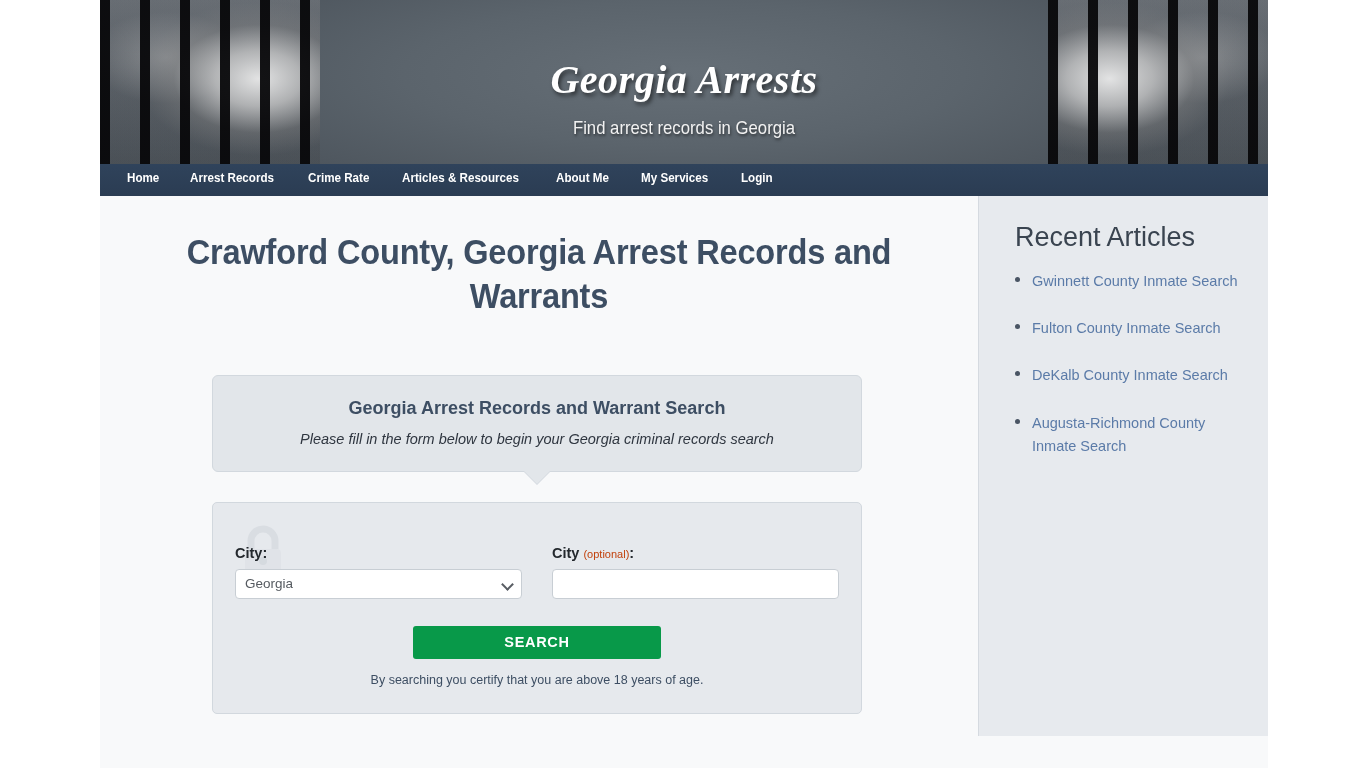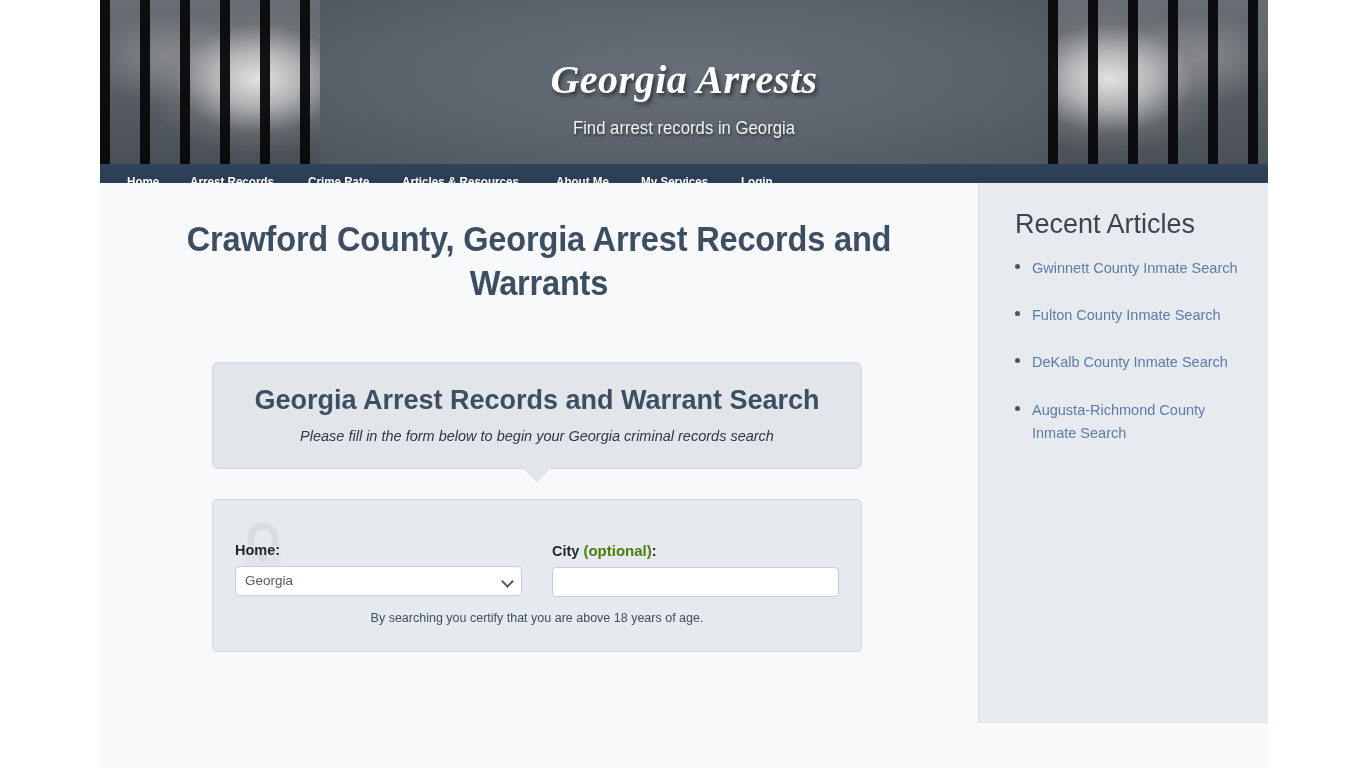--- a/index.html
+++ b/index.html
@@ -58,23 +58,23 @@
   }
   .site-tagline {
     margin: 0; padding-top: 14px;
     font-size: 19px; color: #f2f2f2; font-weight: normal;
     text-shadow: 1px 2px 3px rgba(0,0,0,0.5);
     transform: scaleX(0.88); transform-origin: center;
   }
 
   
   .navbar {
-    position: relative; height: 19px;
+    position: relative; height: 32px;
     background: linear-gradient(180deg, rgba(41,61,86,0.97) 0%, rgba(36,54,77,0.97) 100%);
-    display: flex; align-items: flex-start; padding-left: 14px;
+    display: flex; align-items: flex-end; padding-left: 14px;
   }
   .nav-item {
     color: #ffffff; font-size: 12.5px; font-weight: bold;
     padding: 0 14px; line-height: 36px; cursor: pointer;
     white-space: nowrap; transform: scaleX(0.93); transform-origin: left center;
     text-decoration: none;
   }
 
   
   .body-wrap { display: flex; align-items: stretch; min-height: 540px; }
@@ -91,21 +91,21 @@
   }
 
   
   .callout {
     position: relative; margin: 57px 0 0 0; width: 650px;
     margin-left: 112px;
     background: #e2e6ea; border: 1px solid #d2d8de; border-radius: 6px;
     padding: 22px 24px 24px;
     text-align: center;
   }
-  .callout-title { margin: 0; color: #3d4e63; font-size: 27px; font-weight: bold; }
+  .callout-title { margin: 0; color: #3d4e63; font-size: 18px; font-weight: bold; }
   .callout-sub { margin: 12px 0 0 0; color: #2f3640; font-size: 14.5px; font-style: italic; }
   .callout:after, .callout:before {
     content: ""; position: absolute; left: 50%; border-style: solid; border-color: transparent;
   }
   .callout:after {
     top: 100%; margin-left: -13px; border-width: 13px; border-top-color: #e2e6ea;
   }
   .callout:before {
     top: 100%; margin-left: -14px; border-width: 14px; border-top-color: #d2d8de;
   }
@@ -120,21 +120,21 @@
     position: absolute; left: 24px; top: 22px; width: 52px; height: 56px;
     opacity: 0.5; pointer-events: none;
   }
   .form-row { display: flex; gap: 30px; position: relative; z-index: 2; }
   .form-col { width: 288px; }
   .field-label {
     font-size: 14.5px; font-weight: bold; color: #23282d;
     margin-bottom: 8px; display: block;
   }
   .req { color: #d9344a; font-weight: bold; margin-right: 3px; }
-  .optional { font-weight: bold; font-size: 15px; color: #4d7c0f; }
+  .optional { font-weight: normal; font-size: 11px; color: #c2410c; }
   .text-input, .select-input {
     width: 100%; height: 30px; border: 1px solid #c8ced4; border-radius: 4px;
     background: #ffffff; padding: 0 9px; font-size: 13.5px; color: #44484d;
     font-family: "Liberation Sans", sans-serif; outline: none;
   }
   .select-wrap { position: relative; }
   .select-input { appearance: none; -webkit-appearance: none; padding-right: 26px; color: #555a60; }
   .chev {
     position: absolute; right: 10px; top: 11px; width: 9px; height: 9px;
     border-right: 2px solid #585d63; border-bottom: 2px solid #585d63;
@@ -211,37 +211,40 @@
             <path d="M14 24 L14 16 A12 12 0 0 1 38 16 L38 24" fill="none" stroke="#cdd2d8" stroke-width="7"></path>
             <rect x="8" y="24" width="36" height="28" rx="4" fill="#dcdfe4"></rect>
             <circle cx="26" cy="36" r="4" fill="#c6ccd3"></circle>
           </svg>
 
 
           <div class="row-gap"></div>
 
           <div class="form-row">
             <div class="form-col">
-              <label class="field-label">Home:</label>
+              <label class="field-label">City:</label>
               <div class="select-wrap">
                 <select class="select-input">
                   <option>Georgia</option>
                 </select>
                 <span class="chev"></span>
               </div>
             </div>
             <div class="form-col">
               <label class="field-label">
                 <span>City</span>
                 <span class="optional">(optional)</span><span>:</span>
               </label>
               <input class="text-input" type="text" placeholder="" style="">
             </div>
           </div>
 
+          <div class="btn-row">
+            <button class="search-btn">SEARCH</button>
+          </div>
 
           <div class="disclaimer">By searching you certify that you are above 18 years of age.</div>
         </div>
       </div>
 
       <div class="side-col">
         <h3 class="side-title">Recent Articles</h3>
         <ul class="side-list">
           <li><a class="side-link">Gwinnett County Inmate Search</a></li>
           <li><a class="side-link">Fulton County Inmate Search</a></li>

